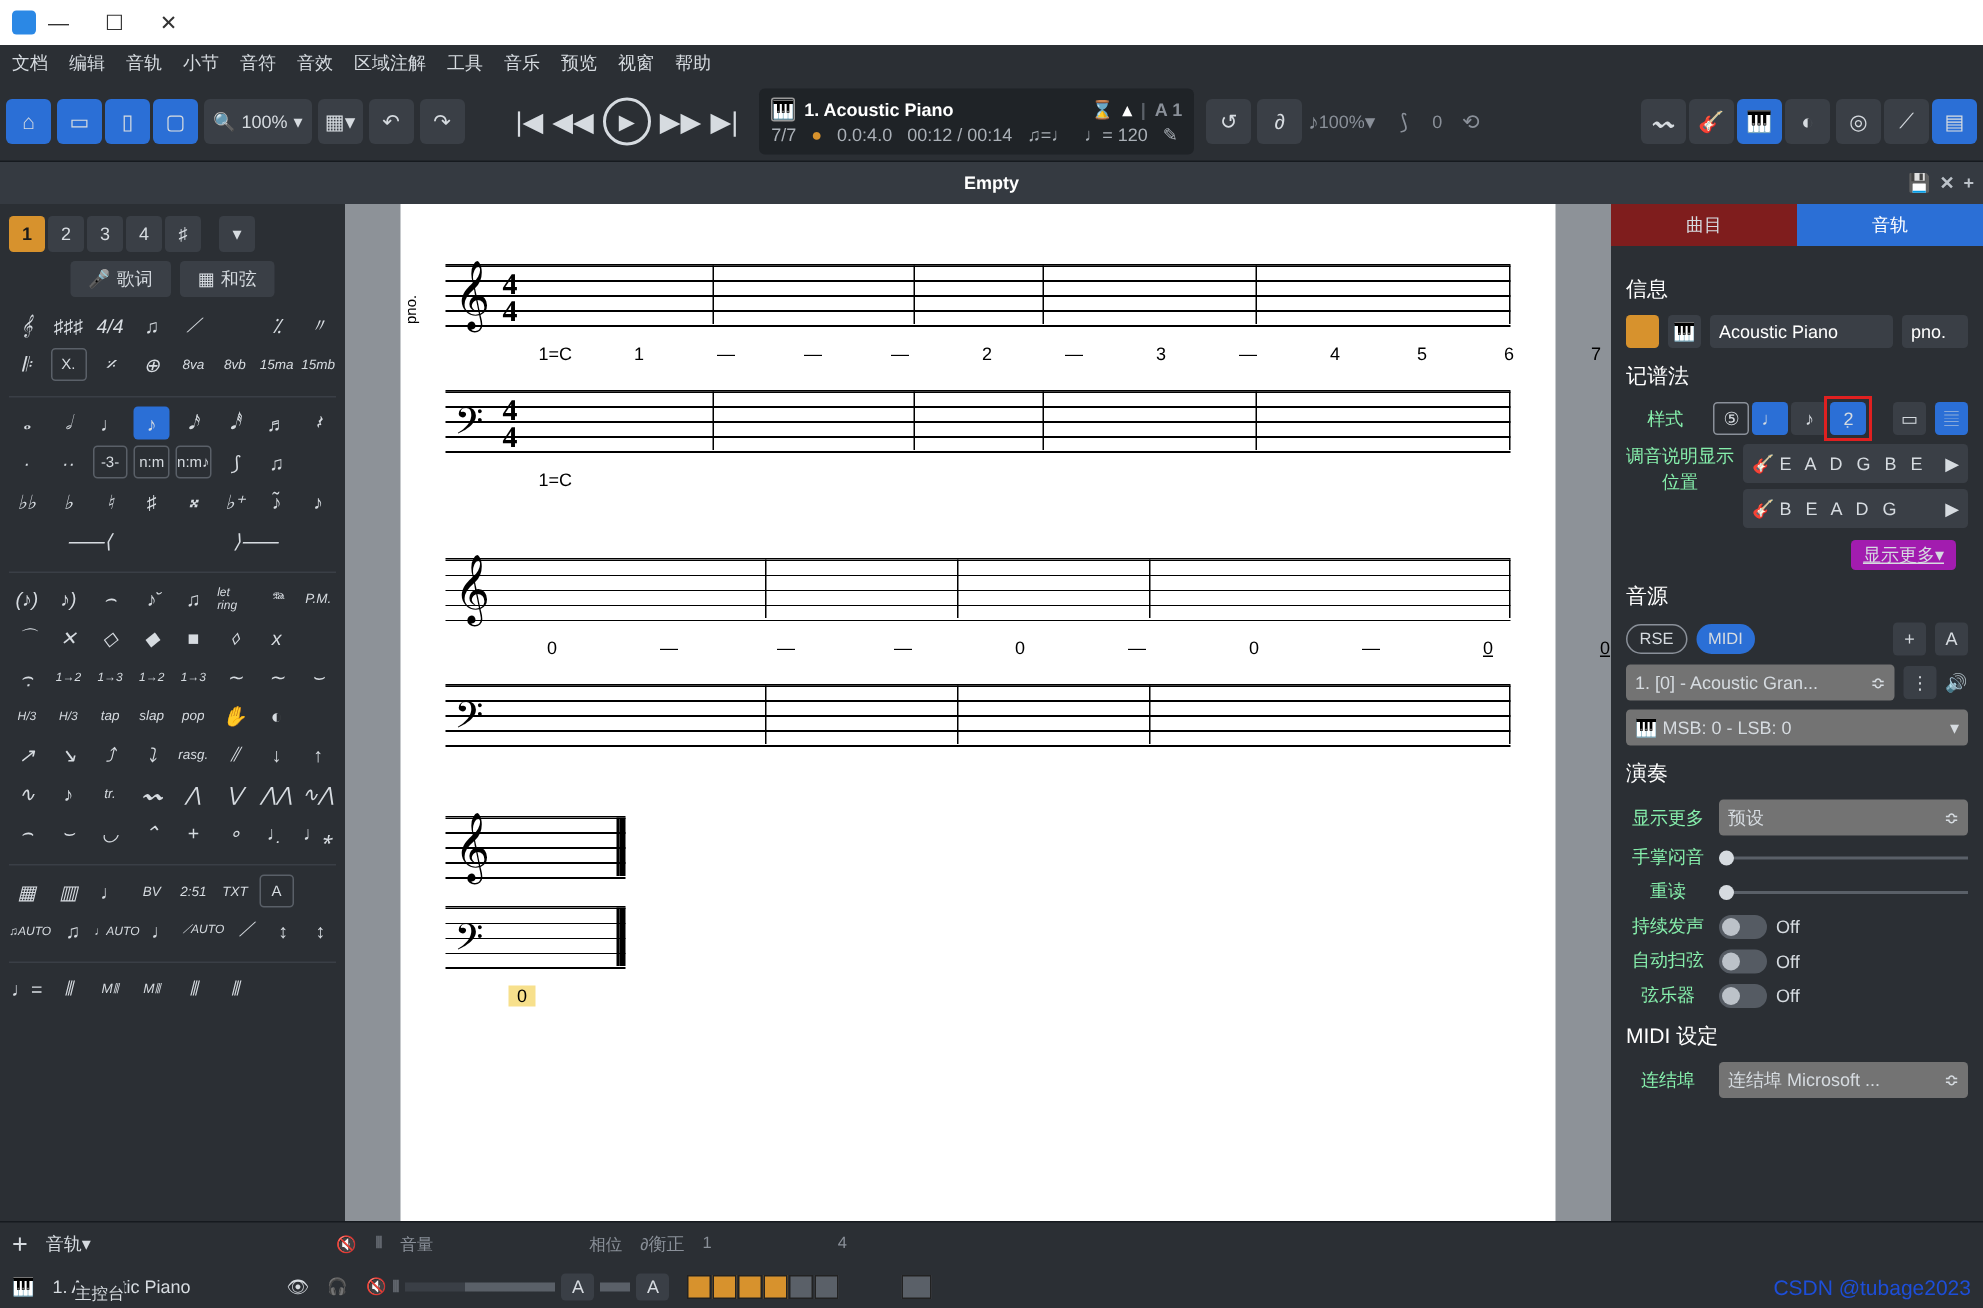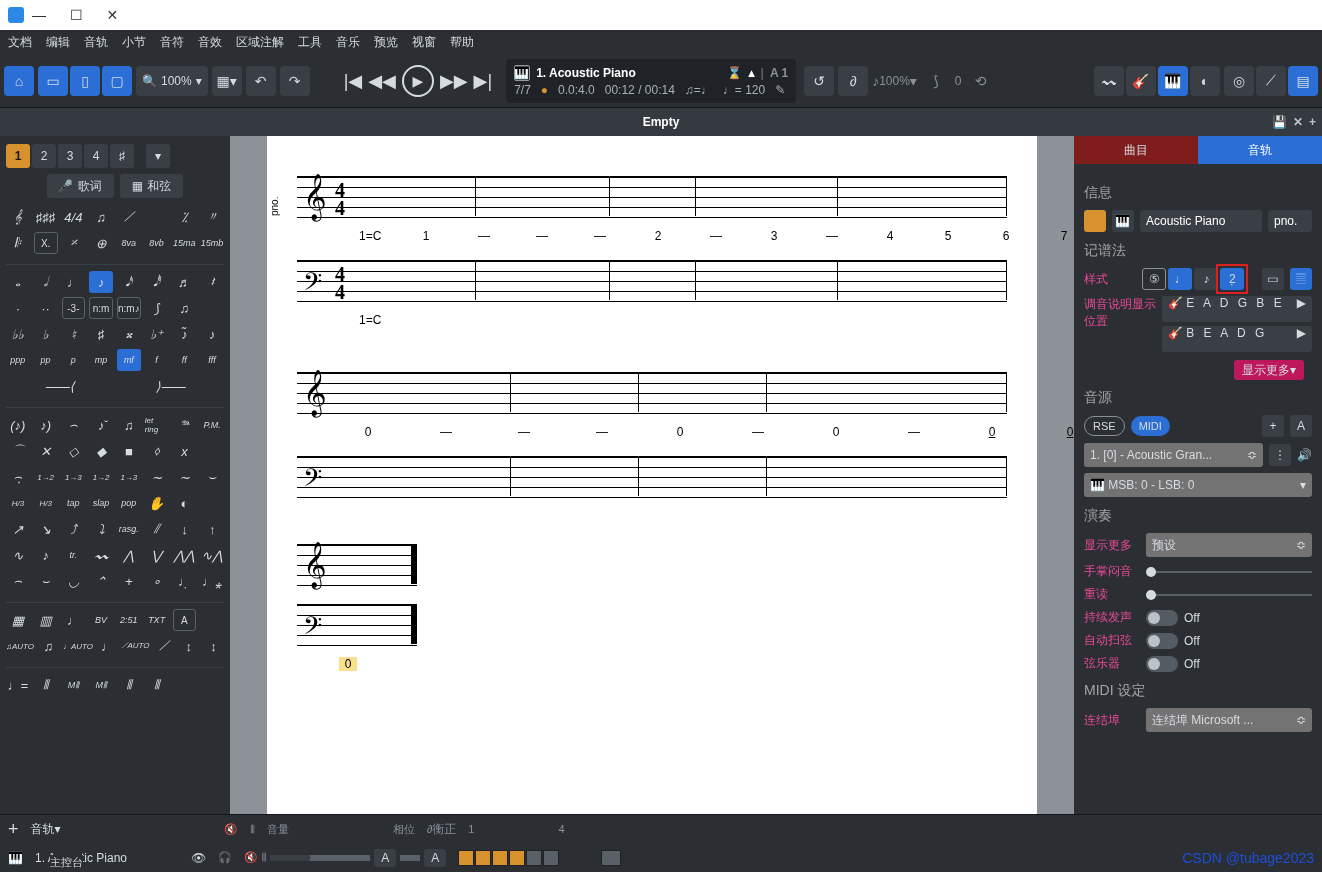--- a/index.html
+++ b/index.html
@@ -57,41 +57,41 @@
 .numtab { display: flex; gap: 40px; padding-left: 62px; font-size: 13px; align-items: center; height: 24px; }
 .numtab span { min-width: 18px; text-align: center; }
 .numtab .dash { color: #000; }
 .pnolabel { position: absolute; left: 2px; top: 80px; transform: rotate(-90deg); transform-origin: left top; font-size: 10px; font-family: Arial; }
 
 .sidebar-right { width: 248px; background: #2b2f34; color: #d6dbe0; display: flex; flex-direction: column; }
 .rtabs { display: flex; height: 28px; }
 .rtab { flex: 1; display: flex; align-items: center; justify-content: center; background: #7f1d1d; cursor: pointer; font-size: 12px; }
 .rtab.active { background: #2b6fd6; color: #fff; }
 .rpanel { flex: 1; overflow-y: auto; padding: 10px; }
-.rhead { font-size: 14px; color: #a3a3a3; margin: 10px 0 8px; }
+.rhead { font-size: 14px; color: #ffffff; margin: 10px 0 8px; }
 .rrow { display: flex; align-items: center; gap: 6px; margin-bottom: 6px; font-size: 11px; }
 .rinput { flex: 1; background: #3a3f46; height: 22px; border-radius: 3px; padding: 0 6px; color: #fff; display: flex; align-items: center; }
 .rbtn { background: #3a3f46; min-width: 22px; height: 22px; border-radius: 3px; display: flex; align-items: center; justify-content: center; cursor: pointer; }
 .rbtn.blue { background: #2b6fd6; }
 .rbtn.outline { border: 1px solid #8a9099; background: transparent; }
 .stylebtns { display: flex; gap: 2px; }
 .stylebtns .rbtn { width: 24px; }
 .highlight-box { position: relative; }
 .highlight-box::after { content: ""; position: absolute; border: 2px solid #e02020; inset: -4px -4px -4px -4px; pointer-events: none; }
-.tuning { background: #3a3f46; height: 26px; display: flex; align-items: flex-start; padding: 0 6px; margin-bottom: 4px; border-radius: 3px; justify-content: space-between; }
+.tuning { background: #3a3f46; height: 26px; display: flex; align-items: center; padding: 0 6px; margin-bottom: 4px; border-radius: 3px; justify-content: space-between; }
 .tuning span.lab { letter-spacing: 3px; }
 .showmore { text-align: right; padding: 0 8px; margin-top: 4px; }
-.showmore span { background: #be185d; padding: 3px 8px; border-radius: 3px; cursor: pointer; }
+.showmore span { background: #a21caf; padding: 3px 8px; border-radius: 3px; cursor: pointer; text-decoration: underline; }
 .pill { display: inline-flex; align-items: center; height: 20px; padding: 0 8px; border-radius: 10px; font-size: 11px; cursor: pointer; }
 .pill.outline { border: 1px solid #8a9099; }
 .pill.blue { background: #2b6fd6; }
 .dropdown { background: #737373; height: 24px; border-radius: 3px; padding: 0 6px; display: flex; align-items: center; justify-content: space-between; flex: 1; cursor: pointer; }
 .toggle { width: 32px; height: 16px; background: #555b63; border-radius: 8px; position: relative; cursor: pointer; }
 .toggle::after { content: ""; position: absolute; width: 12px; height: 12px; background: #bcc2c9; border-radius: 50%; top: 2px; left: 2px; }
-.label-r { width: 56px; text-align: left; color: #ec4899; }
+.label-r { width: 56px; text-align: center; color: #86efac; }
 .slider { flex: 1; height: 2px; background: #5a6068; position: relative; }
 .slider::after { content: ""; position: absolute; width: 10px; height: 10px; background: #d6dbe0; border-radius: 50%; top: -4px; left: 0; }
 
 .bottombar { height: 58px; background: #2b2f34; border-top: 1px solid #161a1f; color: #d6dbe0; display: flex; flex-direction: column; }
 .bottombar .row { display: flex; align-items: center; height: 29px; padding: 0 8px; gap: 12px; font-size: 11px; }
 .bottombar .addbtn { font-size: 18px; cursor: pointer; }
 .bottombar .trackctl { display: flex; gap: 4px; align-items: center; }
 .bottombar .seq { display: flex; gap: 1px; }
 .bottombar .seq div { width: 16px; height: 16px; background: #d7922d; border: 1px solid #222; }
 .bottombar .seq div.grey { background: #5a6068; }
@@ -263,30 +263,20 @@
         <div class="pcell">♭♭</div>
         <div class="pcell">♭</div>
         <div class="pcell">♮</div>
         <div class="pcell">♯</div>
         <div class="pcell">𝄪</div>
         <div class="pcell">♭⁺</div>
         <div class="pcell">♪̃</div>
         <div class="pcell">♪</div>
       </div>
     <div class="palrow">
-        <div class="pcell" style="font-size:9px">ppp</div>
-        <div class="pcell" style="font-size:9px">pp</div>
-        <div class="pcell" style="font-size:9px">p</div>
-        <div class="pcell" style="font-size:9px">mp</div>
-        <div class="pcell sel" style="font-size:9px">mf</div>
-        <div class="pcell" style="font-size:9px">f</div>
-        <div class="pcell" style="font-size:9px">ff</div>
-        <div class="pcell" style="font-size:9px">fff</div>
-      </div>
-    <div class="palrow">
         <div class="pcell" style="grid-column:span 4">⸺⟨</div>
         <div class="pcell" style="grid-column:span 4">⟩⸺</div>
       </div>
     <div class="sep"></div>
     <div class="palrow">
         <div class="pcell">(♪)</div>
         <div class="pcell">♪)</div>
         <div class="pcell">⌢</div>
         <div class="pcell">♪̆</div>
         <div class="pcell">♫</div>

